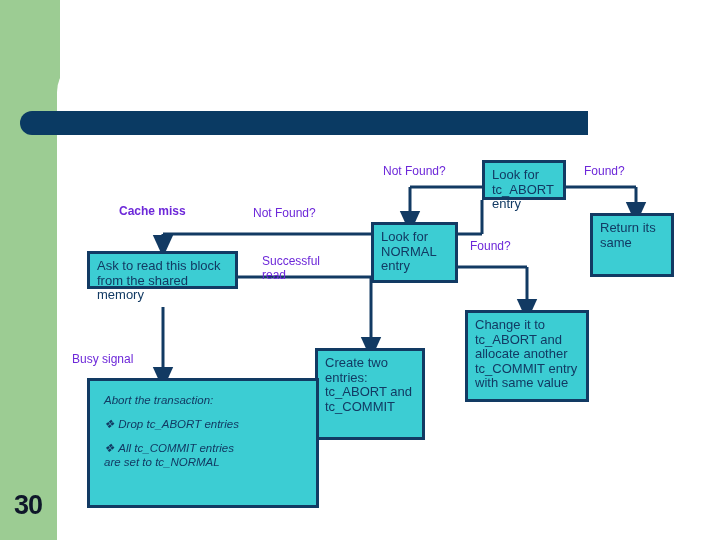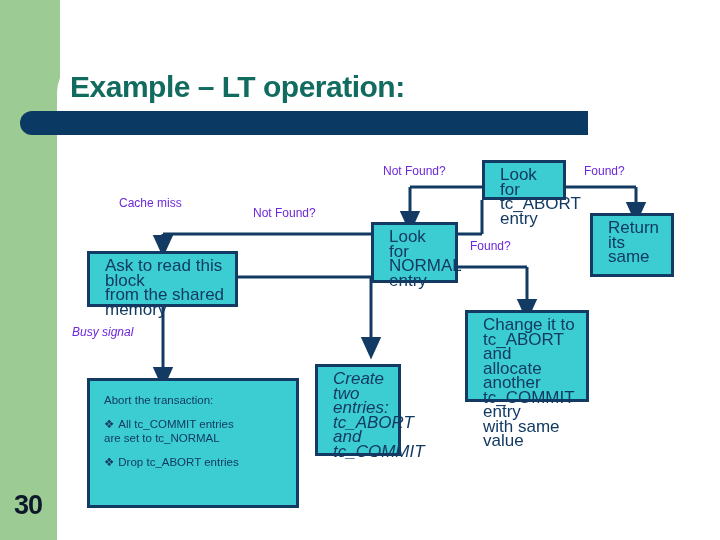--- a/index.html
+++ b/index.html
@@ -80,23 +80,23 @@
     top: 0;
     width: 720px;
     height: 540px;
   }
   .node {
     position: absolute;
     background: #3ccdd3;
     border: 3px solid #123a63;
     box-sizing: border-box;
     color: #123a63;
-    font-size: 17px;
+    font-size: 13px;
     line-height: 14.5px;
-    padding: 5px 5px 4px 15px;
+    padding: 5px 5px 4px 7px;
     overflow: visible;
     white-space: pre-line;
   }
   .edge-label {
     position: absolute;
     color: #6d28d9;
     font-size: 12px;
     line-height: 14px;
     white-space: nowrap;
   }
@@ -125,21 +125,20 @@
 </head>
 <body>
 
 <div id="slide">
 
   <div class="green-panel"></div>
   <div class="white-sheet"></div>
   <div class="navy-bar"></div>
   <div class="navy-bar-sq"></div>
 
-  <div class="slide-title">Example – LT operation:</div>
 
   <div class="page-number">30</div>
 
   <div id="diagram">
 
     <svg class="wires" viewBox="0 0 720 540">
       <defs>
         <marker id="arrow" markerWidth="9" markerHeight="9" refX="4.2" refY="4" orient="auto">
           <path d="M0.5,0.6 L8,4 L0.5,7.4 z" fill="#123a63"></path>
         </marker>
@@ -163,64 +162,66 @@
         <path d="M458,267 L527,267"></path>
         <path d="M527,267 L527,277"></path>
 
         <path d="M238,277 L371,277"></path>
         <path d="M371,277 L371,348" marker-end="url(#arrow)"></path>
 
         <path d="M163,307 L163,378" marker-end="url(#arrow)"></path>
       </g>
     </svg>
 
-    <div class="edge-label" style="left:119px; top:196px;">Cache miss</div>
+    <div class="edge-label" style="left:119px; top:204px;font-weight:bold;">Cache miss</div>
 
     <div class="edge-label" style="left:253px; top:206px;">Not Found?</div>
 
     <div class="edge-label" style="left:383px; top:164px;">Not Found?</div>
 
     <div class="edge-label" style="left:584px; top:164px;">Found?</div>
 
     <div class="edge-label" style="left:470px; top:239px;">Found?</div>
 
-
-    <div class="edge-label" style="left:72px; top:325px;font-style:italic;">Busy signal</div>
-
-    <div class="node" style="left:87px; top:251px; width:151px; height:56px;">Ask to read this block
+    <div class="edge-label" style="left:262px; top:254px; white-space:pre-line;">Successful
+read</div>
+
+    <div class="edge-label" style="left:72px; top:352px;">Busy signal</div>
+
+    <div class="node" style="left:87px; top:251px; width:151px; height:38px;">Ask to read this block
 from the shared
 memory</div>
 
     <div class="node" style="left:371px; top:222px; width:87px; height:61px;">Look for
 NORMAL
 entry</div>
 
     <div class="node" style="left:482px; top:160px; width:84px; height:40px;">Look for
 tc_ABORT
 entry</div>
 
     <div class="node" style="left:590px; top:213px; width:84px; height:64px;">Return its
 same</div>
 
-    <div class="node" style="left:315px; top:364px; width:86px; height:92px;font-style:italic;">Create two
+    <div class="node" style="left:315px; top:348px; width:110px; height:92px;">Create two
 entries:
 tc_ABORT and
 tc_COMMIT</div>
 
     <div class="node" style="left:465px; top:310px; width:124px; height:92px;">Change it to
 tc_ABORT and
 allocate another
 tc_COMMIT entry
 with same value</div>
 
-    <div class="abort-box" style="left:87px; top:378px; width:212px; height:130px;">
+    <div class="abort-box" style="left:87px; top:378px; width:232px; height:130px;font-style:italic;">
       <div class="abort-title">Abort the transaction:</div>
+      <div class="abort-item">
+        <span class="bullet">❖</span><span>Drop tc_ABORT entries</span>
+      </div>
       <div class="abort-item">
         <span class="bullet">❖</span><span style="white-space:pre-line;">All tc_COMMIT entries
 are   set to tc_NORMAL</span>
       </div>
-      <div class="abort-item">
-        <span class="bullet">❖</span><span>Drop tc_ABORT entries</span>
-      </div>
     </div>
 
   </div>
 </div>
 
 </body></html>

